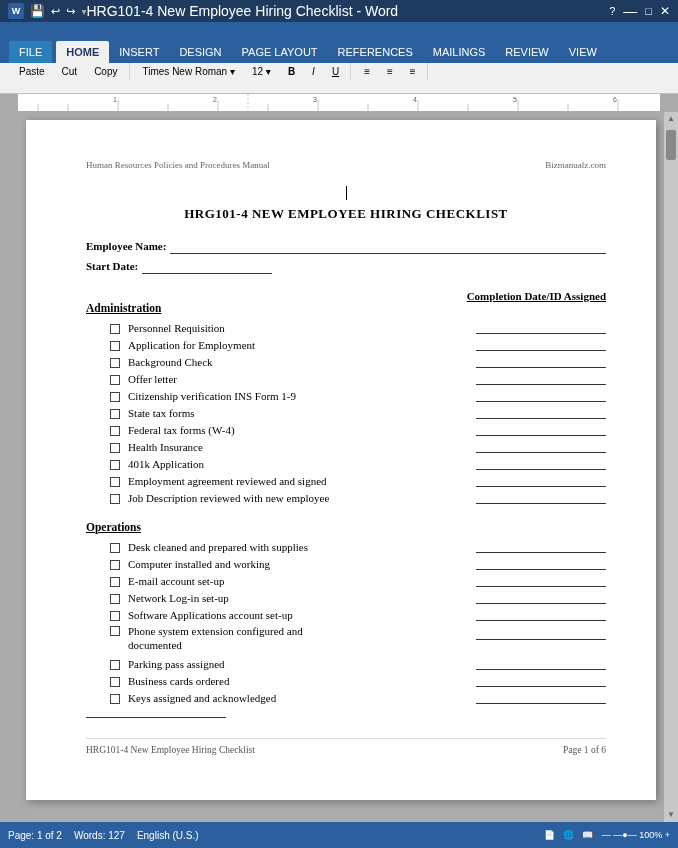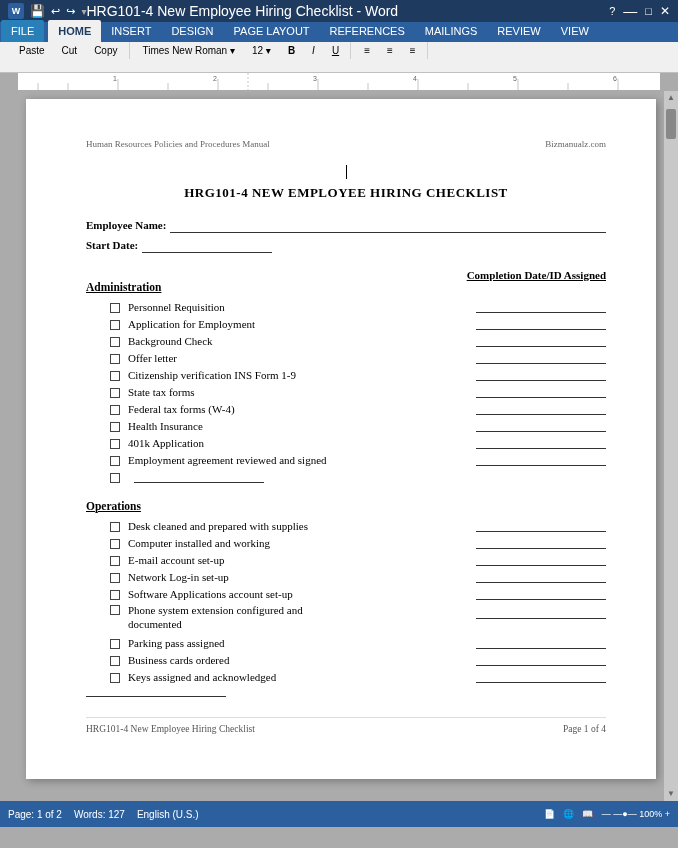--- a/index.html
+++ b/index.html
@@ -23,23 +23,23 @@
     .title-icon { width: 16px; height: 16px; background: #4a7ab5; border-radius: 2px; display: flex; align-items: center; justify-content: center; font-size: 9px; cursor: pointer; }
 
     
     .ribbon {
       background: #f0f0f0;
       border-bottom: 1px solid #c0c0c0;
     }
     .ribbon-tabs {
       display: flex;
       align-items: flex-end;
-      padding: 0 1px;
+      padding: 0 9px;
       background: #2b5f9e;
-      height: 20px;
+      height: 41px;
     }
     .ribbon-tab {
       padding: 2px 10px;
       font-size: 11px;
       font-family: Arial, sans-serif;
       color: white;
       cursor: pointer;
       height: 22px;
       display: flex;
       align-items: center;
@@ -410,20 +410,21 @@
           <span class="item-text">401k Application</span>
           <div class="item-line"></div>
         </div>
         <div class="checklist-item">
           <div class="checkbox"></div>
           <span class="item-text">Employment agreement reviewed and signed</span>
           <div class="item-line"></div>
         </div>
         <div class="checklist-item">
           <div class="checkbox"></div>
+          <span class="item-text">Job Description reviewed with new employee</span>
           <div class="item-line"></div>
         </div>
       </div>
 
       <div class="checklist-section">
         <div class="section-header" style="margin-top:14px;">Operations</div>
 
         <div class="checklist-item">
           <div class="checkbox"></div>
           <span class="item-text">Desk cleaned and prepared with supplies</span>
@@ -468,21 +469,21 @@
           <div class="checkbox"></div>
           <span class="item-text">Keys assigned and acknowledged</span>
           <div class="item-line"></div>
         </div>
 
         <div class="bottom-line"></div>
       </div>
 
       <div class="doc-footer">
         <span>HRG101-4 New Employee Hiring Checklist</span>
-        <span>Page 1 of 4</span>
+        <span>Page 1 of 6</span>
       </div>
 
     </div>
   </div>
 
   <div class="right-scrollbar">
     <span class="scroll-arrow">▲</span>
     <div style="flex:1;display:flex;align-items:flex-start;padding-top:4px;">
       <div class="scroll-thumb"></div>
     </div>

